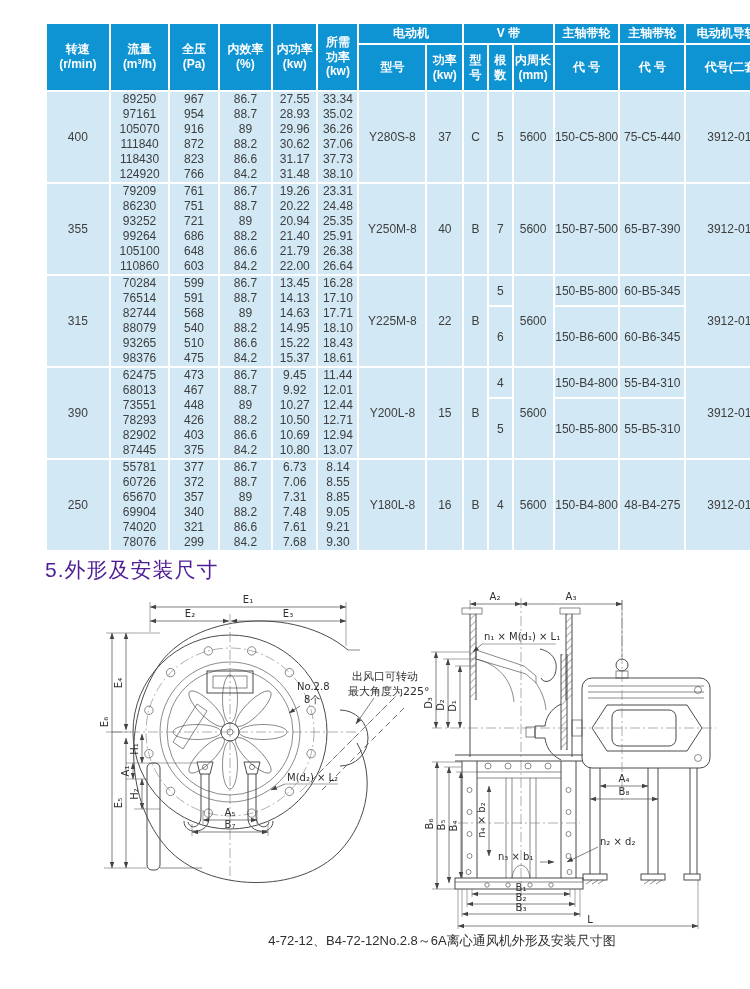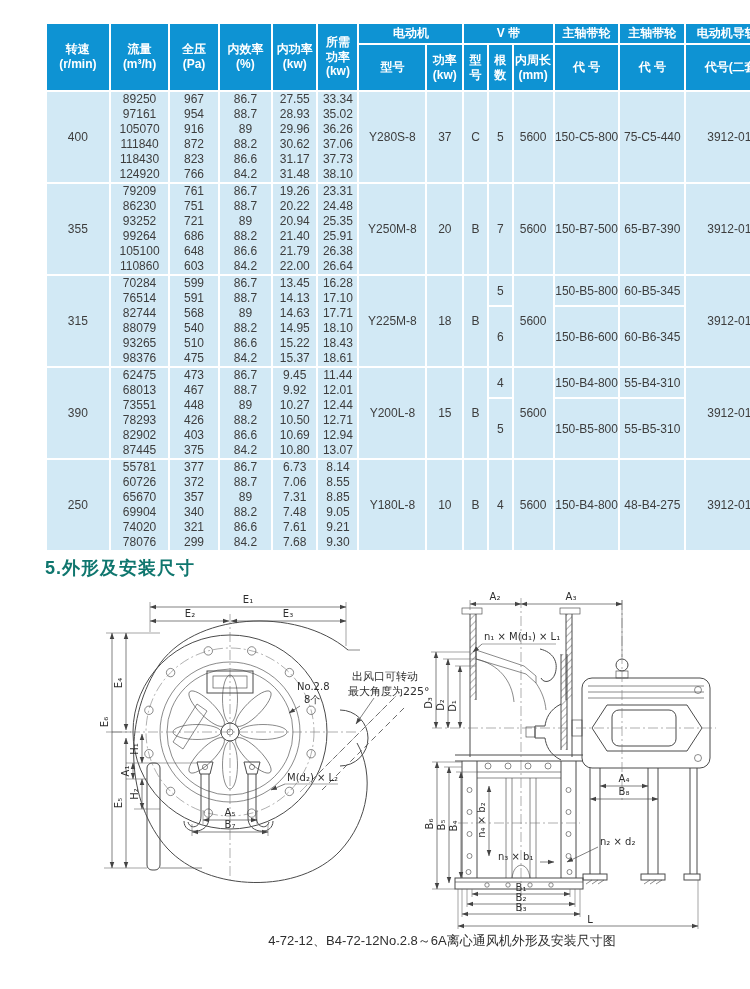--- a/index.html
+++ b/index.html
@@ -19,21 +19,21 @@
   tr.h2 th{height:45px}
   table.spec td{
     background:#d2e9f5;color:#3d3d3d;font-size:12px;text-align:center;
     vertical-align:middle;padding:0;
   }
   tr.grp{height:90px}
   td.nums{white-space:pre-line;line-height:15px}
   td.split{padding:0}
   td.split .sp-top{height:29px;border-bottom:2px solid #fff;display:flex;align-items:center;justify-content:center}
   td.split .sp-bot{height:59px;display:flex;align-items:center;justify-content:center}
-  .sec-title{position:absolute;left:45px;top:556px;font-size:18px;font-weight:bold;color:#0f766e;letter-spacing:1px}
+  .sec-title{position:absolute;left:45px;top:556px;font-size:21px;font-weight:normal;color:#4c1d95;letter-spacing:1px}
   .caption{position:absolute;left:132px;top:932px;width:620px;text-align:center;font-size:13px;color:#2e2e2e}
   svg.draw{position:absolute;left:0;top:552px}
   
   .ln{stroke:#4b4b4b;stroke-width:1;fill:none}
   .thin{stroke-width:0.65}
   .cl{stroke:#7a7a7a;stroke-width:0.6;fill:none;stroke-dasharray:10 3 2 3}
   .dash{stroke:#5a5a5a;stroke-width:0.9;fill:none;stroke-dasharray:6 4}
   .ext{stroke:#6a6a6a;stroke-width:0.6;fill:none}
   .dim{stroke:#4a4a4a;stroke-width:0.7;fill:none;marker-start:url(#as);marker-end:url(#ae)}
   .dimE{stroke:#4a4a4a;stroke-width:0.7;fill:none;marker-end:url(#ae)}
@@ -165,21 +165,21 @@
 21.40
 21.79
 22.00</td>
     <td class="nums">23.31
 24.48
 25.35
 25.91
 26.38
 26.64</td>
     <td>Y250M-8</td>
-    <td>20</td>
+    <td>40</td>
     <td>B</td>
     <td>7</td>
     <td>5600</td>
     <td>150-B7-500</td>
     <td>65-B7-390</td>
     <td>3912-017</td>
   </tr>
 
   <tr class="grp">
     <td>315</td>
@@ -207,21 +207,21 @@
 14.95
 15.22
 15.37</td>
     <td class="nums">16.28
 17.10
 17.71
 18.10
 18.43
 18.61</td>
     <td>Y225M-8</td>
-    <td>18</td>
+    <td>22</td>
     <td>B</td>
     <td class="split">
       <div class="sp-top">5</div>
       <div class="sp-bot">6</div>
     </td>
     <td>5600</td>
     <td class="split">
       <div class="sp-top">150-B5-800</div>
       <div class="sp-bot">150-B6-600</div>
     </td>
@@ -309,21 +309,21 @@
 7.48
 7.61
 7.68</td>
     <td class="nums">8.14
 8.55
 8.85
 9.05
 9.21
 9.30</td>
     <td>Y180L-8</td>
-    <td>10</td>
+    <td>16</td>
     <td>B</td>
     <td>4</td>
     <td>5600</td>
     <td>150-B4-800</td>
     <td>48-B4-275</td>
     <td>3912-014</td>
   </tr>
 </tbody>
     </table>
 </div>

